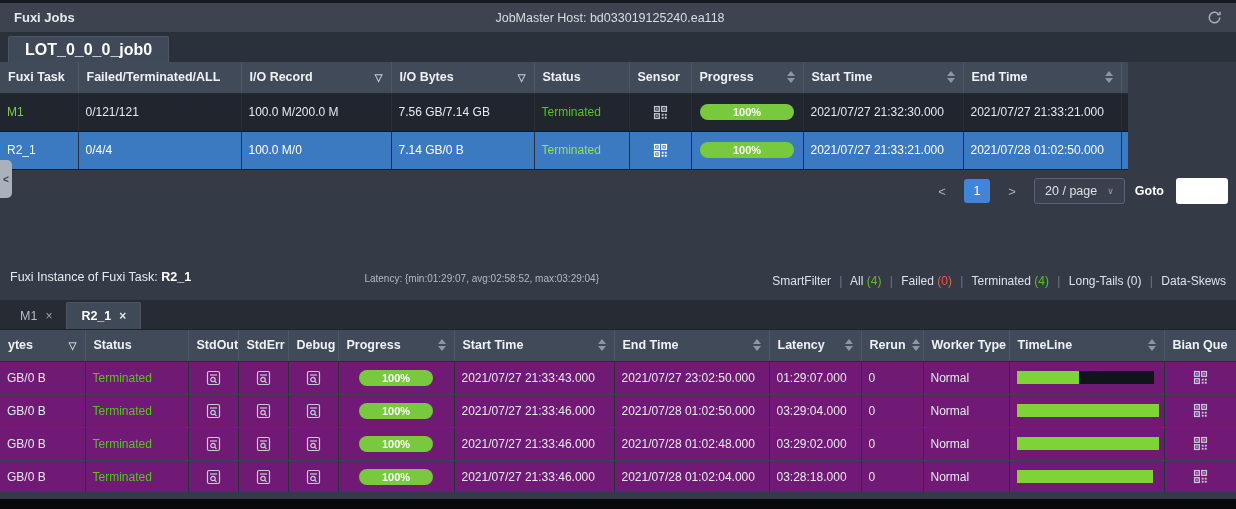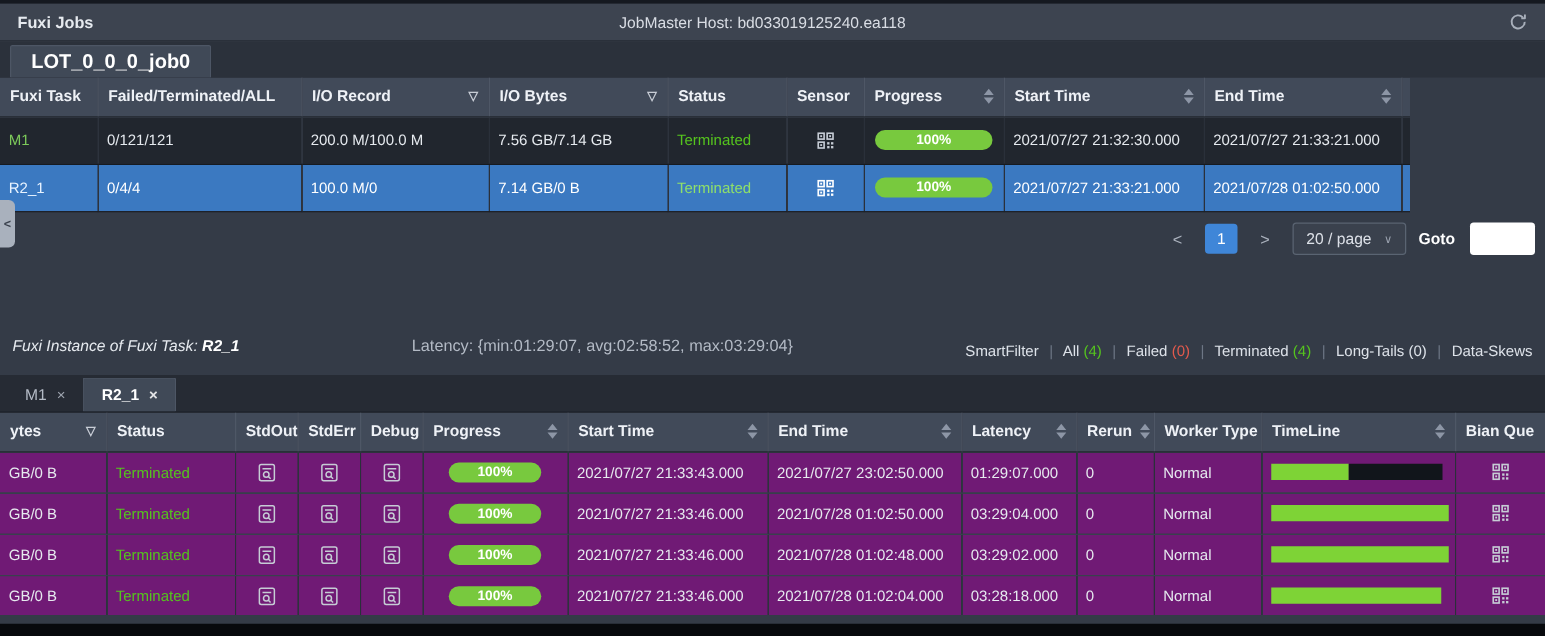--- a/index.html
+++ b/index.html
@@ -47,23 +47,23 @@
   .icon-btn{display:inline-flex;color:#c6ccd5;cursor:pointer;vertical-align:middle;}
   .selected .icon-btn{color:#fff;}
   .pagerow{height:42px;display:flex;align-items:center;justify-content:flex-end;gap:10px;padding-right:8px;flex:none;}
   .pg-btn{width:24px;height:24px;background:transparent;border:none;color:#aab1bd;font-size:13px;display:flex;align-items:center;justify-content:center;cursor:pointer;font-family:inherit;}
   .pg-current{width:26px;height:24px;background:var(--accent_blue,#3f86d8);color:#fff;border-radius:3px;display:flex;align-items:center;justify-content:center;font-size:12.5px;cursor:pointer;}
   .pg-size{height:26px;border:1px solid #5a6472;border-radius:3px;background:#3a414d;display:flex;align-items:center;gap:10px;padding:0 10px;color:#dde1e8;cursor:pointer;font-size:12.5px;}
   .chev{font-size:9px;color:#9aa2af;}
   .goto-label{font-weight:bold;color:#fff;font-size:12.5px;}
   .goto-input{width:52px;height:26px;border:none;border-radius:3px;background:#fff;margin-left:2px;outline:none;padding:0 6px;font-family:inherit;}
   .section-head{height:88px;display:flex;align-items:flex-end;padding:0 10px 8px 10px;flex:none;}
-  .sec-title{white-space:nowrap;padding-bottom:8px;font-size:12.5px;font-style:italic;}
+  .sec-title{white-space:nowrap;padding-bottom:8px;font-size:12.5px;}
   .sec-title b{color:#fff;}
-  .sec-latency{flex:1;text-align:center;color:#b3bac5;padding-bottom:8px;white-space:nowrap;font-size:13px;}
+  .sec-latency{flex:1;text-align:center;color:#b3bac5;padding-bottom:8px;white-space:nowrap;font-size:10px;}
   .sf{text-align:right;line-height:21px;white-space:nowrap;color:#dde2e9;font-size:12px;}
   .sf .sep{color:#6d7685;margin:0 5px;}
   .sf-item{cursor:pointer;}
   .cnt.green{color:var(--status_green,#52c41a);}
   .cnt.red{color:var(--failed_red,#e25a4d);}
   .sf-refresh{color:#7fa9d6;margin-left:6px;display:inline-flex;vertical-align:-2px;cursor:pointer;}
   .inst-tabs{height:30px;background:#262b34;display:flex;align-items:flex-end;padding-left:6px;flex:none;border-bottom:1px solid #1e232b;}
   .inst-tab{height:27px;display:flex;align-items:center;gap:8px;padding:0 14px;color:#b4bbc6;font-size:12.5px;cursor:pointer;}
   .inst-tab.active{background:#404957;border:1px solid #4d5665;border-bottom:none;border-radius:2px 2px 0 0;color:#fff;font-weight:bold;}
   .tab-close{font-size:12px;opacity:.85;cursor:pointer;}
@@ -189,21 +189,21 @@
               <div class="th">
                 <span>Tim</span>
               </div>
             </th>
         </tr>
       </thead>
       <tbody>
         <tr class="trow">
           <td><span class="task-link">M1</span></td>
           <td>0/121/121</td>
-          <td>200.0 M/100.0 M</td>
+          <td>100.0 M/200.0 M</td>
           <td>7.56 GB/7.14 GB</td>
           <td><span class="status-green">Terminated</span></td>
           <td class="center">
             <span class="icon-btn">
               <svg width="15" height="15" viewBox="0 0 16 16">
                 <g fill="none" stroke="currentColor" stroke-width="1.4">
                     <rect x="1.7" y="1.7" width="5" height="5"></rect>
                     <rect x="9.3" y="1.7" width="5" height="5"></rect>
                     <rect x="1.7" y="9.3" width="5" height="5"></rect>
                   </g>

